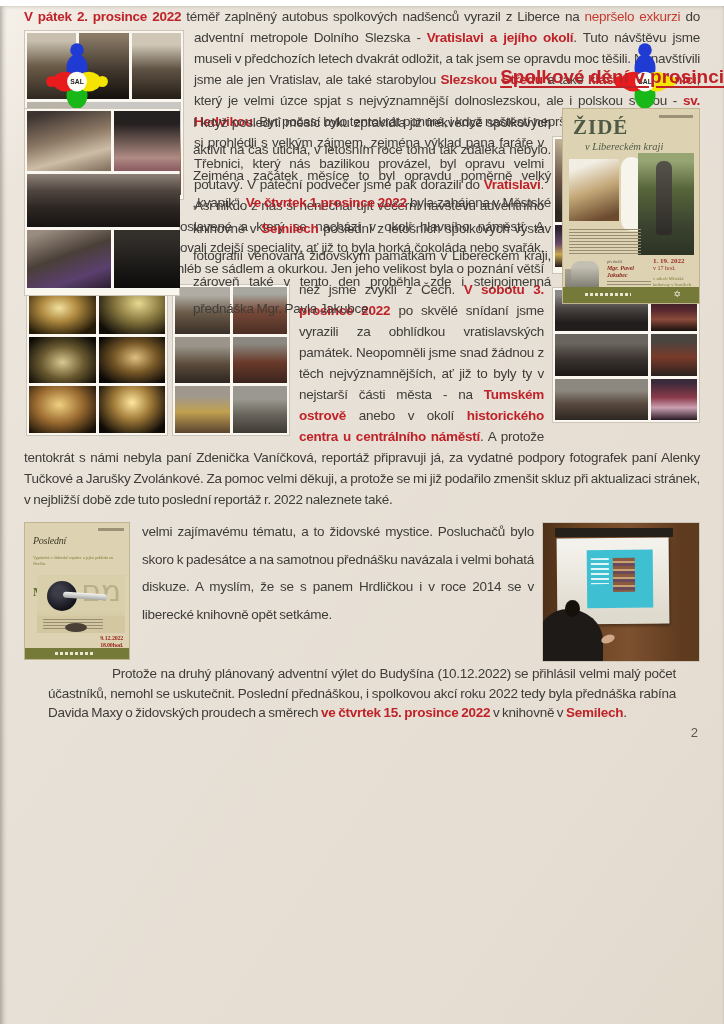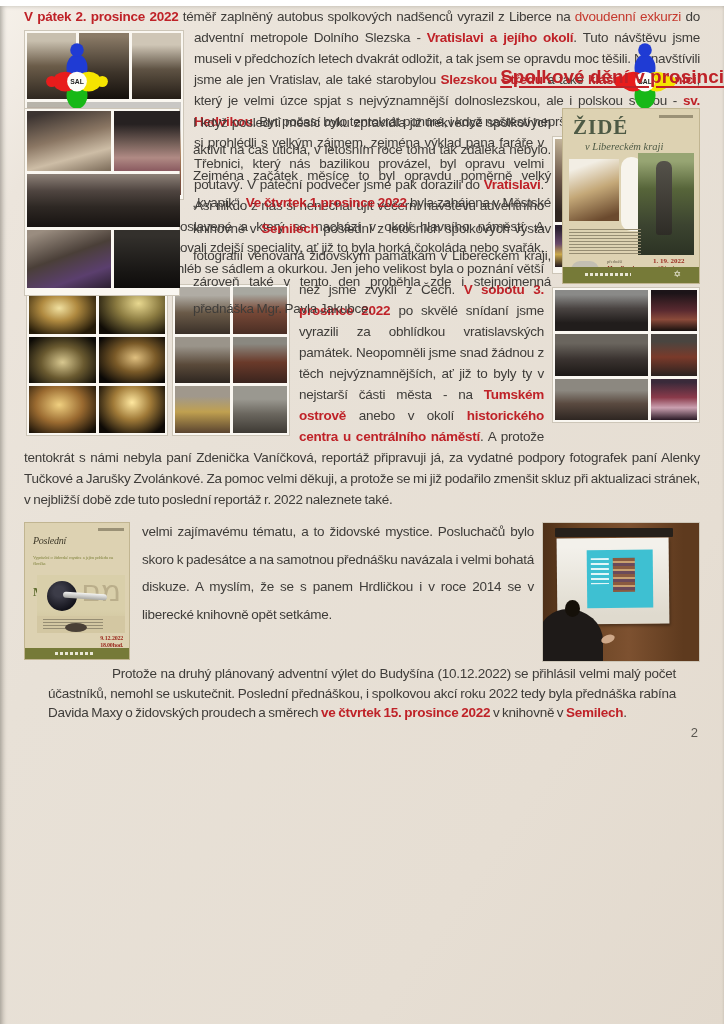--- a/index.html
+++ b/index.html
@@ -55,21 +55,21 @@
   #colE{float:left;width:118px;height:152px;margin:5px 9px 4px 0;
         grid-template-columns:1fr 1fr;grid-template-rows:repeat(3,1fr);}
   #colC{float:right;width:148px;height:136px;margin:8px 0 4px 8px;
         grid-template-columns:2fr 1fr;grid-template-rows:repeat(3,1fr);}
 
   
   .poster{position:relative;box-sizing:border-box;background:#ddd2b2;border:1px solid #c1b591;
           font-family:"Liberation Serif","DejaVu Serif",serif;overflow:hidden;}
   .tl{background:repeating-linear-gradient(180deg,#968d73 0 1px,transparent 1px 3px);}
 
-  #zide{flex:0 0 138px;width:138px;height:176px;}
+  #zide{flex:0 0 138px;width:138px;height:196px;}
   #zide .note{position:absolute;top:6px;right:6px;width:34px;height:3px;background:#9a9176;}
   #zide .zt{position:absolute;top:6px;left:10px;font-size:21px;letter-spacing:1px;color:#4e5a45;font-weight:700;}
   #zide .zs{position:absolute;top:32px;left:22px;font-size:10.5px;font-style:italic;color:#4e5a45;text-align:center;}
   #zide .ph-int{position:absolute;top:50px;left:6px;width:50px;height:62px;
         background:linear-gradient(160deg,#f2eee4 15%,#c4a878 50%,#6b4a2e 90%);}
   #zide .blob{position:absolute;top:48px;left:58px;width:24px;height:74px;background:#f7f4ec;
         border-radius:10px 14px 4px 10px;}
   #zide .statue{position:absolute;top:44px;right:5px;width:56px;height:102px;
         background:linear-gradient(180deg,#97a573 8%,#57653a 35%,#3c4430 70%,#2c3324 100%);}
   #zide .statue i{position:absolute;left:18px;top:8px;width:16px;height:74px;display:block;
@@ -204,21 +204,21 @@
         <div class="ven">v sálech Městské knihovny v Semilech</div>
       </div>
       <div class="band">
         <div class="d"></div>
         <div class="star">✡</div>
       </div>
     </div>
   </div>
 
   <div class="flow body-txt">
-    <span><span class="rb">V pátek 2. prosince 2022</span><span> téměř zaplněný autobus spolkových nadšenců vyrazil z Liberce na </span><span class="r">dvoudenní exkurzi</span></span>
+    <span><span class="rb">V pátek 2. prosince 2022</span><span> téměř zaplněný autobus spolkových nadšenců vyrazil z Liberce na </span><span class="r">nepršelo exkurzi</span></span>
     <div id="colA" class="collage">
       <div class="c t" style="background:linear-gradient(180deg,#c8bfae 12%,#6b5c49 50%,#2f2820 100%)"></div>
       <div class="c t" style="background:linear-gradient(180deg,#8a7a66 5%,#3d342a 60%,#15100c 100%)"></div>
       <div class="c t" style="background:linear-gradient(180deg,#cfc6b6 18%,#5f5344 55%,#241d16 100%)"></div>
       <div class="c a4" style="background:linear-gradient(180deg,#b8b4aa 10%,#a4543c 45%,#7c3426 75%,#5d2a1e 100%)"></div>
       <div class="c a6" style="background:linear-gradient(180deg,#c9c7c4 28%,#b08968 55%,#8a5a42 78%,#6b463a 100%)"></div>
       <div class="c a5" style="background:linear-gradient(180deg,#c5c2bd 22%,#7d5b4a 55%,#4a3328 80%,#2c2018 100%)"></div>
     </div>
     <span><span> do adventní metropole Dolního Slezska - </span><span class="rb">Vratislavi a jejího okolí</span><span>. Tuto návštěvu jsme museli v předchozích letech dvakrát odložit, a tak jsem se opravdu moc těšili. Nenavštívili jsme ale jen Vratislav, ale také starobylou </span><span class="rb">Slezskou Středu</span><span> a také </span><span class="rb">klášter v Třebnici</span><span>, který je velmi úzce spjat s nejvýznamnější dolnoslezskou, ale i polskou svatou - </span><span class="rb">sv. Hedvikou</span><span>. Byť počasí bylo tentokrát ponuré, i když naštěstí nepršelo, obě dvě místa jsme si</span></span>
     <div id="colB" class="collage">

